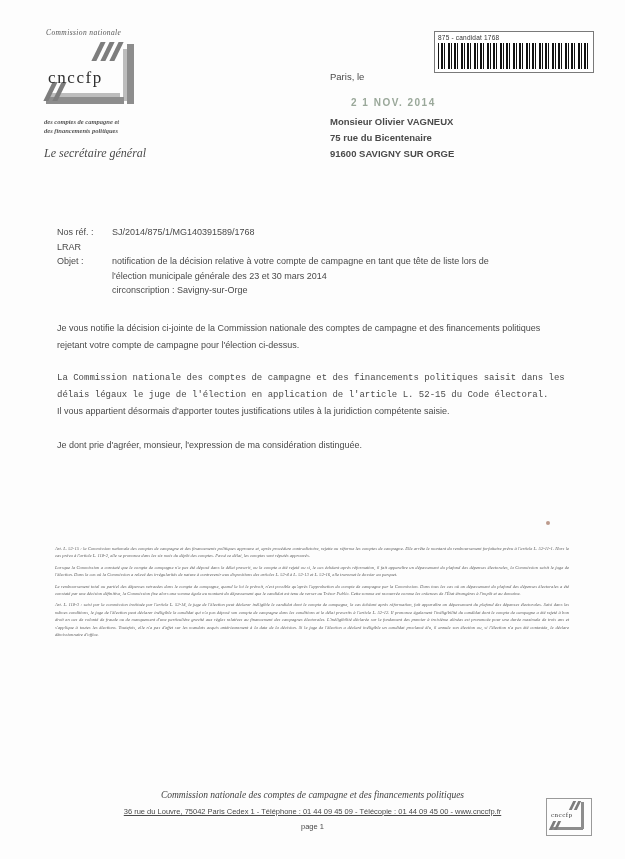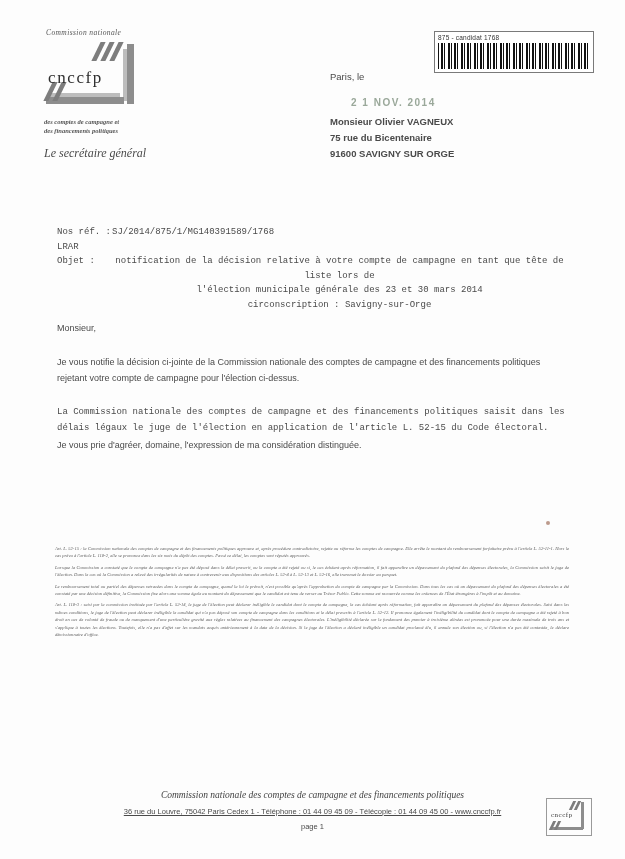--- a/index.html
+++ b/index.html
@@ -184,32 +184,30 @@
     position: absolute;
     left: 57px;
     top: 225px;
     width: 510px;
     font-size: 9px;
     line-height: 14.5px;
     color: #4a4a4a;
   }
   .ref-row {
     display: flex;
-    font-family: Liberation Mono, monospace;
   }
   .ref-key {
     width: 55px;
     flex: 0 0 55px;
   }
   .ref-val {
     flex: 1;
   }
   .ref-val .cont {
     display: block;
-    text-align: center;
   }
 
   
   .body-text {
     position: absolute;
     left: 57px;
     top: 320px;
     width: 512px;
     font-size: 9px;
     line-height: 16.5px;
@@ -398,24 +396,24 @@
       <div class="ref-key">Objet :</div>
       <div class="ref-val">
         <span class="cont">notification de la décision relative à votre compte de campagne en tant que tête de liste lors de</span>
         <span class="cont">l'élection municipale générale des 23 et 30 mars 2014</span>
         <span class="cont">circonscription : Savigny-sur-Orge</span>
       </div>
     </div>
   </div>
 
   <div class="body-text">
-    <p>Monsieur,</p>
     <p>Je vous notifie la décision ci-jointe de la Commission nationale des comptes de campagne et des financements politiques rejetant votre compte de campagne pour l'élection ci-dessus.</p>
     <p class="tight">La Commission nationale des comptes de campagne et des financements politiques saisit dans les délais légaux le juge de l'élection en application de l'article L. 52-15 du Code électoral.</p>
-    <p>Je vous prie d'agréer, domaine, l'expression de ma considération distinguée.</p>
+    <p>Il vous appartient désormais d'apporter toutes justifications utiles à la juridiction compétente saisie.</p>
+    <p>Je dont prie d'agréer, monsieur, l'expression de ma considération distinguée.</p>
   </div>
 
   <div class="scan-dot"></div>
 
   <div class="legal">
     <p>Art. L. 52-15 : la Commission nationale des comptes de campagne et des financements politiques approuve et, après procédure contradictoire, rejette ou réforme les comptes de campagne. Elle arrête le montant du remboursement forfaitaire prévu à l'article L. 52-11-1. Hors le cas prévu à l'article L. 118-2, elle se prononce dans les six mois du dépôt des comptes. Passé ce délai, les comptes sont réputés approuvés.</p>
     <p>Lorsque la Commission a constaté que le compte de campagne n'a pas été déposé dans le délai prescrit, ou le compte a été rejeté ou si, le cas échéant après réformation, il fait apparaître un dépassement du plafond des dépenses électorales, la Commission saisit le juge de l'élection. Dans le cas où la Commission a relevé des irrégularités de nature à contrevenir aux dispositions des articles L. 52-4 à L. 52-13 et L. 52-16, elle transmet le dossier au parquet.</p>
     <p>Le remboursement total ou partiel des dépenses retracées dans le compte de campagne, quand la loi le prévoit, n'est possible qu'après l'approbation du compte de campagne par la Commission. Dans tous les cas où un dépassement du plafond des dépenses électorales a été constaté par une décision définitive, la Commission fixe alors une somme égale au montant du dépassement que le candidat est tenu de verser au Trésor Public. Cette somme est recouvrée comme les créances de l'État étrangères à l'impôt et au domaine.</p>
     <p>Art. L. 118-3 : saisi par la commission instituée par l'article L. 52-14, le juge de l'élection peut déclarer inéligible le candidat dont le compte de campagne, le cas échéant après réformation, fait apparaître un dépassement du plafond des dépenses électorales. Saisi dans les mêmes conditions, le juge de l'élection peut déclarer inéligible le candidat qui n'a pas déposé son compte de campagne dans les conditions et le délai prescrits à l'article L. 52-12. Il prononce également l'inéligibilité du candidat dont le compte de campagne a été rejeté à bon droit en cas de volonté de fraude ou de manquement d'une particulière gravité aux règles relatives au financement des campagnes électorales. L'inéligibilité déclarée sur le fondement des premier à troisième alinéas est prononcée pour une durée maximale de trois ans et s'applique à toutes les élections. Toutefois, elle n'a pas d'effet sur les mandats acquis antérieurement à la date de la décision. Si le juge de l'élection a déclaré inéligible un candidat proclamé élu, il annule son élection ou, si l'élection n'a pas été contestée, le déclare démissionnaire d'office.</p>
   </div>

